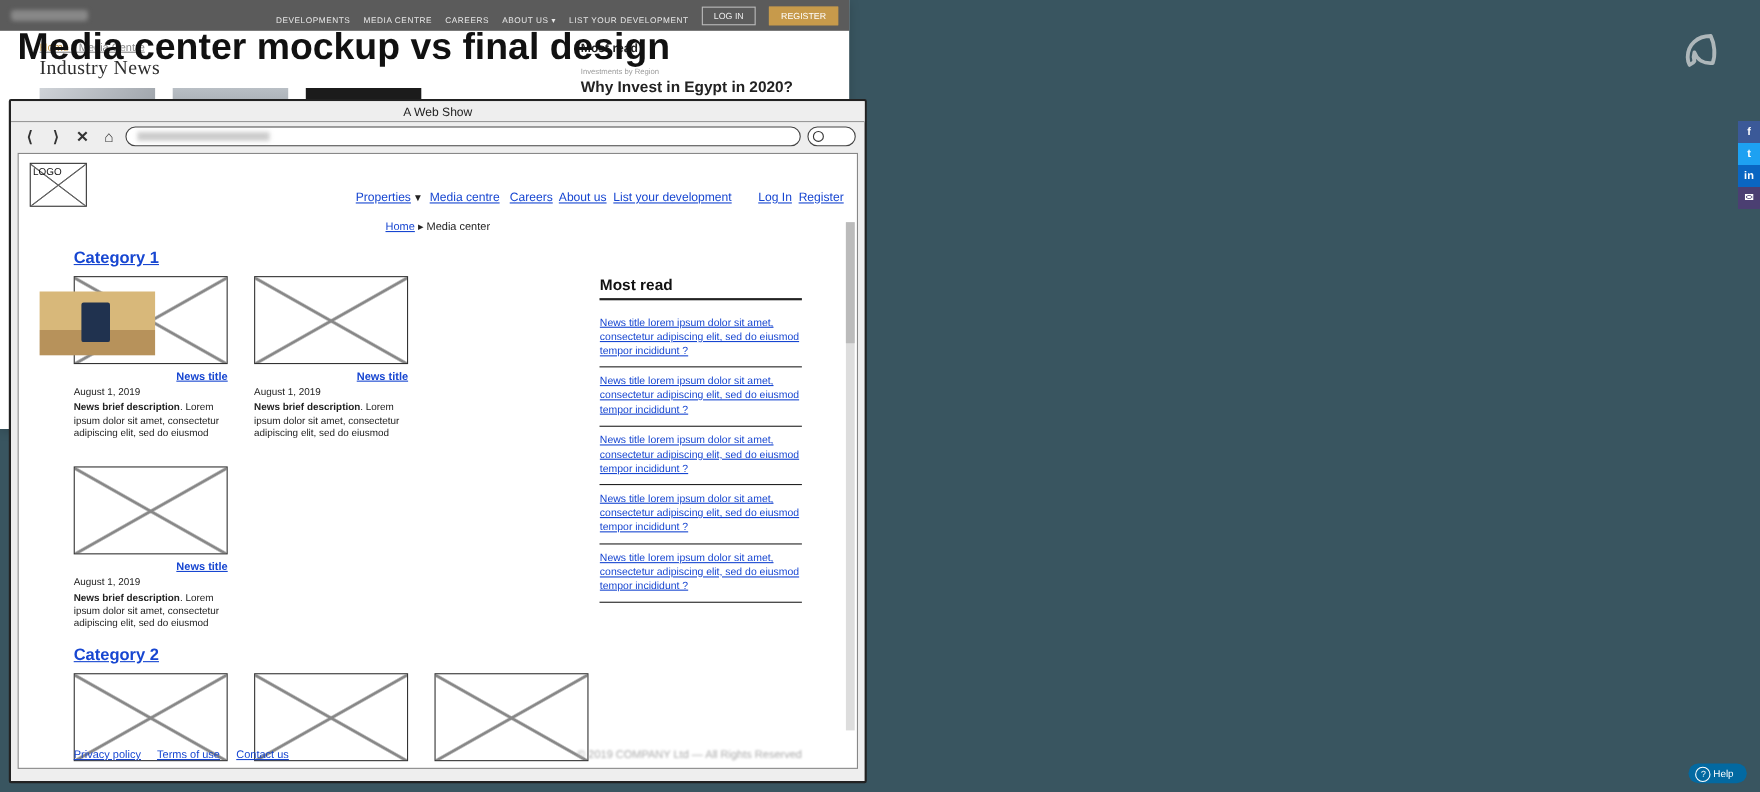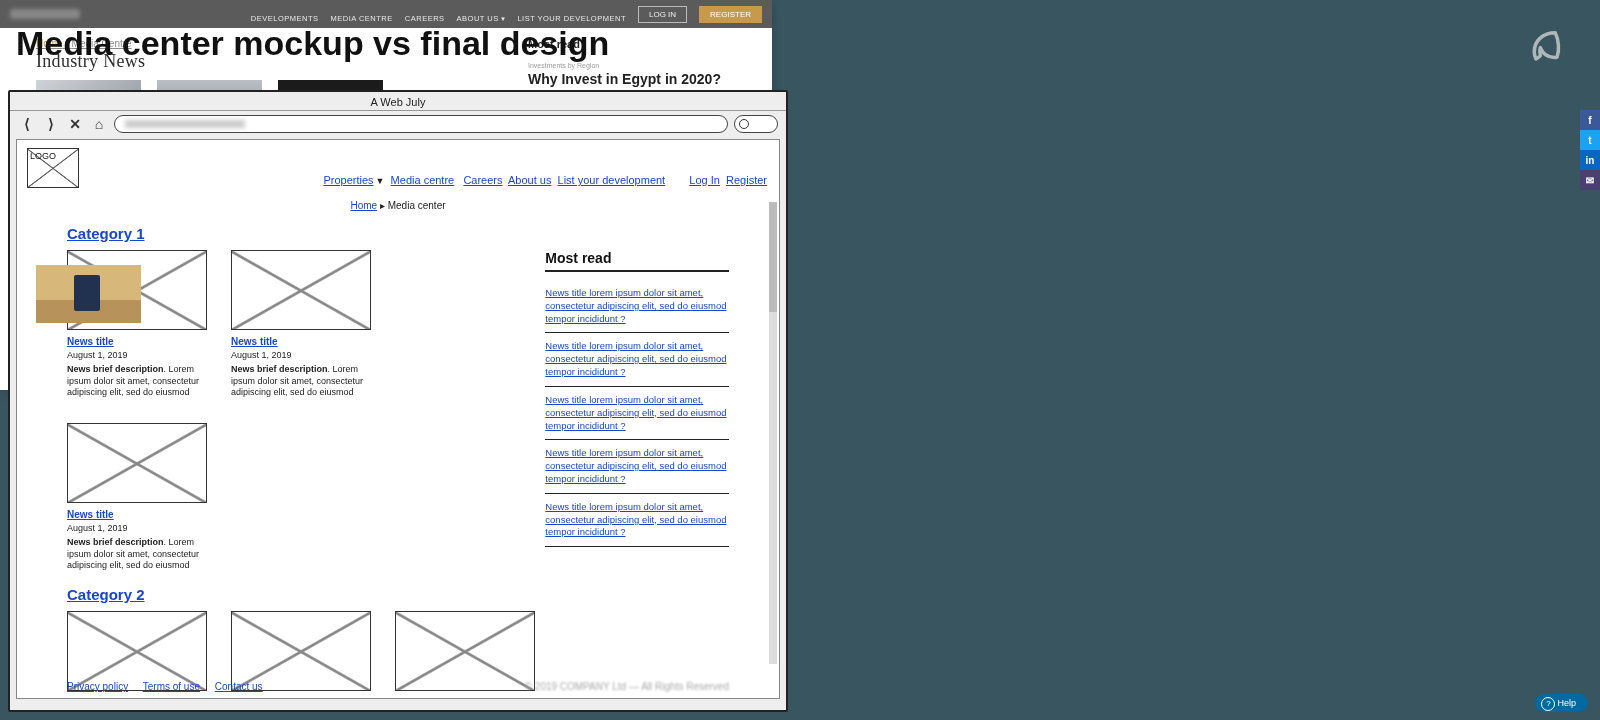--- a/index.html
+++ b/index.html
@@ -37,21 +37,21 @@
   .bc a { color:#1746d1; text-decoration:underline; }
   .cat-h { color:#1746d1; text-decoration:underline; font-weight:700; font-size:15px; margin:14px 0 8px; }
 
   .row { display:flex; gap:24px; }
   .col-cards { display:flex; gap:24px; flex-wrap:wrap; width:470px; }
   .card { width:140px; }
   .thumb { width:140px; height:80px; border:1.5px solid #333; background:
      linear-gradient(to top right, transparent 48%, #888 49%, #888 50%, transparent 51%),
      linear-gradient(to top left , transparent 48%, #888 49%, #888 50%, transparent 51%);
   }
-  .nt { color:#1746d1; text-decoration:underline; font-weight:700; font-size:10px; display:block; margin-top:6px; }
+  .nt { color:#1746d1; text-decoration:underline; font-weight:700; font-size:10px; display:block; margin-top:6px;text-align:right; }
   .nd { font-size:9px; color:#222; margin:3px 0 4px; }
   .ndesc { font-size:9px; color:#222; line-height:1.3; }
   .ndesc b { font-weight:700; }
 
   .mostread { width:190px; }
   .mostread h3 { font-size:14px; font-weight:700; margin:0 0 8px; border-bottom:2px solid #222; padding-bottom:4px; }
   .mr-item { color:#1746d1; text-decoration:underline; font-size:9.5px; line-height:1.35; display:block; border-bottom:1.5px solid #222; padding:7px 0; }
 
   .mock-footer { position:absolute; bottom:6px; left:50px; right:50px; display:flex; justify-content:space-between; font-size:10px; }
   .mock-footer a { color:#1746d1; text-decoration:underline; margin-right:12px; }
@@ -108,21 +108,21 @@
 <body>
 
 <h1 class="page-title">Media center mockup vs final design</h1>
 <div class="leaf-logo">
   <svg viewBox="0 0 48 48">
       <path d="M38 10c-14 0-24 9-24 22 0 3 1 6 2 8 2-1 4-2 5-4-1-3-1-6 0-9 3 8 10 12 19 11 3-8 2-20-2-28z" fill="none" stroke="#aeb7ba" stroke-width="4" stroke-linejoin="round"></path>
     </svg>
 </div>
 
 <div class="panel mock">
-  <div class="mock-titlebar">A Web July</div>
+  <div class="mock-titlebar">A Web Show</div>
   <div class="mock-toolbar">
     <span class="tb-icon">⟨</span>
     <span class="tb-icon">⟩</span>
     <span class="tb-icon">✕</span>
     <span class="tb-icon">⌂</span>
     <div class="tb-url"></div>
     <div class="tb-search"></div>
   </div>
   <div class="mock-body">
     <div class="logo-box">LOGO</div>

